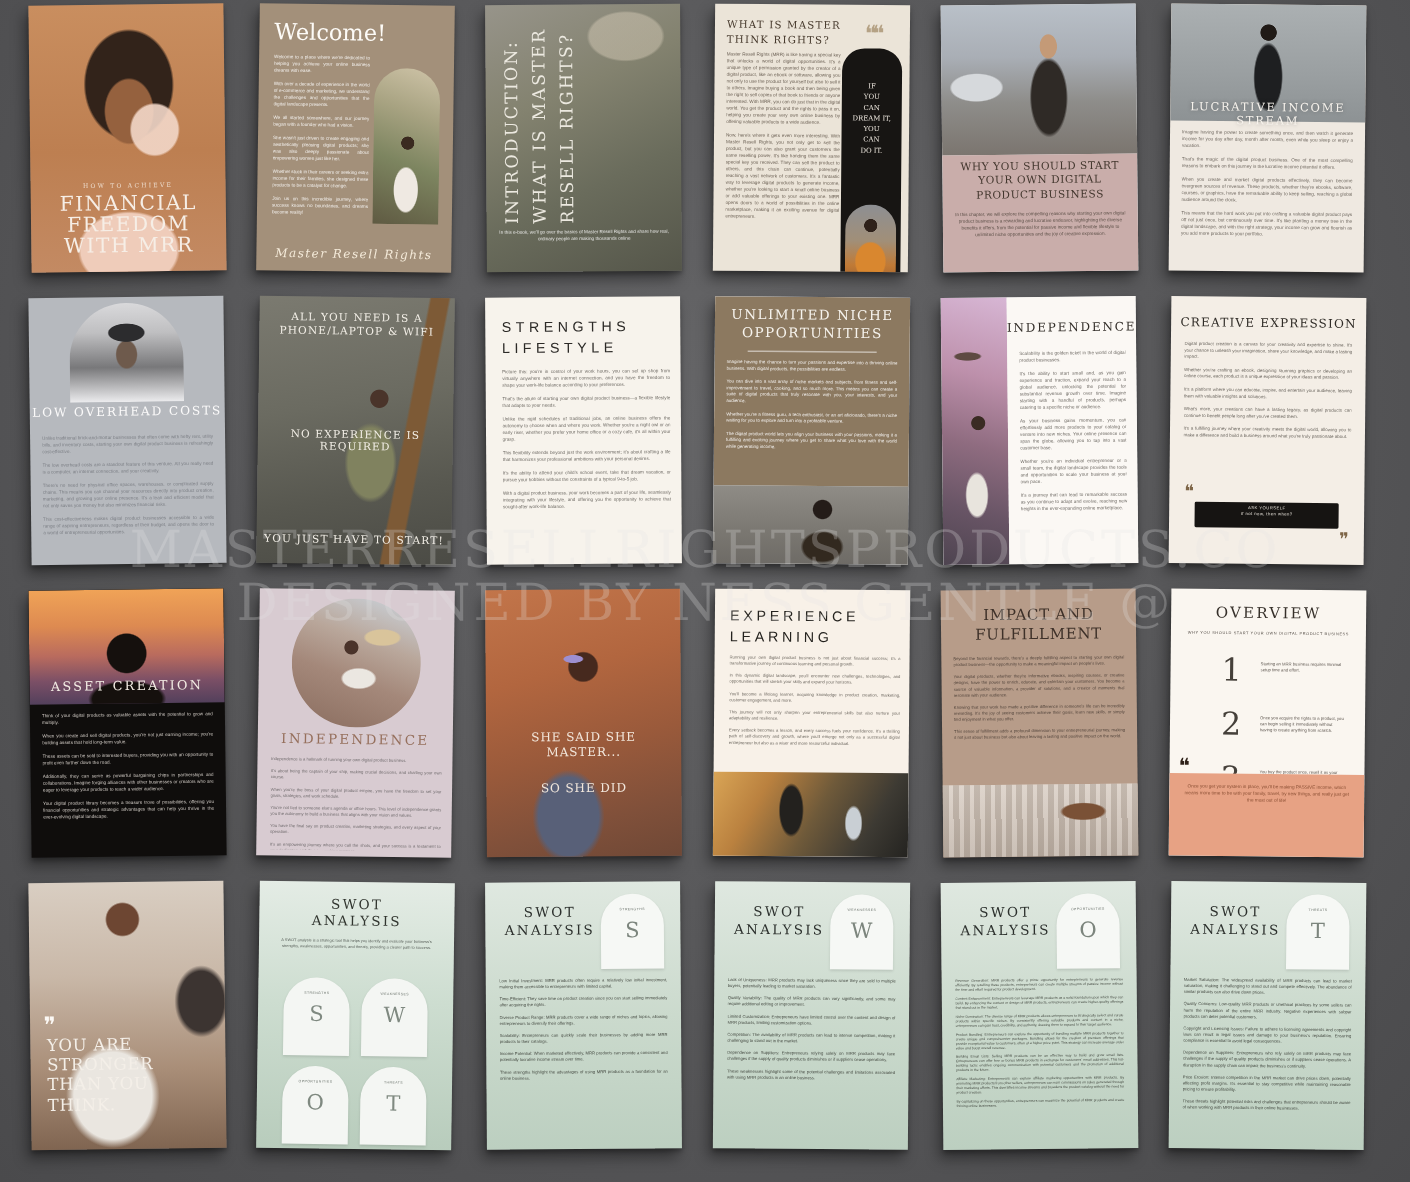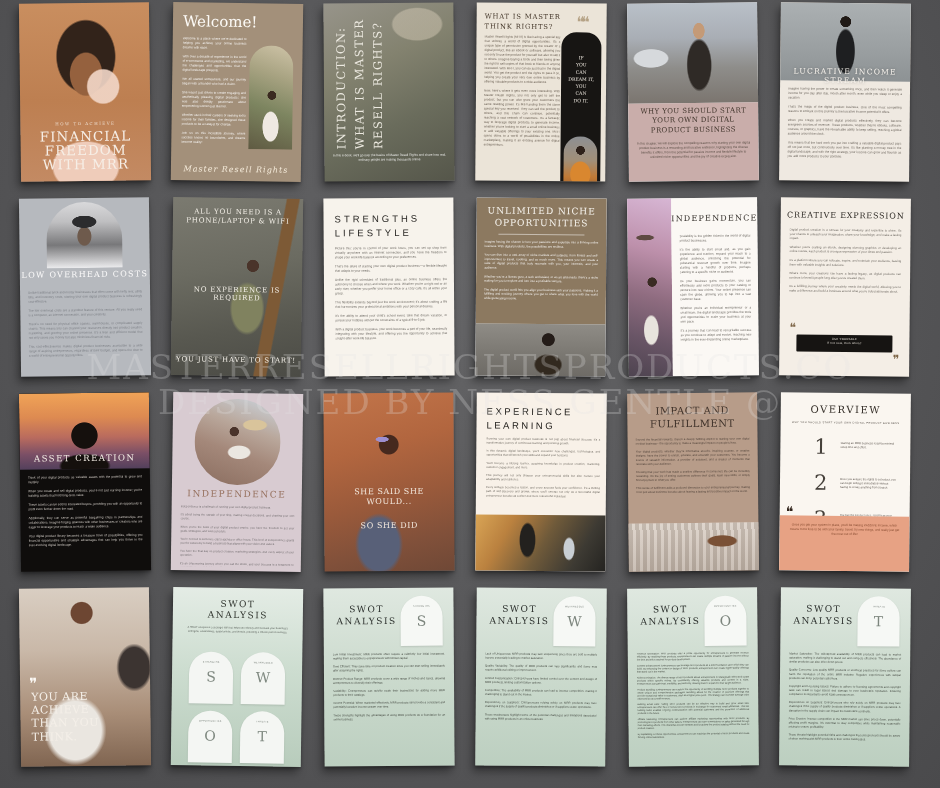--- a/index.html
+++ b/index.html
@@ -450,21 +450,21 @@
 You're not tied to someone else's agenda or office hours. This level of independence grants you the autonomy to build a business that aligns with your vision and values.
 
 You have the final say on product creation, marketing strategies, and every aspect of your operation.
 
 It's an empowering journey where you call the shots, and your success is a testament to your dedication and decision-making prowess.</div>
       </div>
   </div>
 
   <div class="page p14">
     <div class="t1 serif pre">SHE SAID SHE
-WOULD...</div>
+MASTER...</div>
     <div class="t2 serif">SO SHE DID</div>
   </div>
 
   <div class="page p15">
     <div class="ttl pre">EXPERIENCE
 LEARNING</div>
     <div class="tw body">
         <div class="tiny f56 just">Running your own digital product business is not just about financial success; it's a transformative journey of continuous learning and personal growth.
 
 In this dynamic digital landscape, you'll encounter new challenges, technologies, and opportunities that will stretch your skills and expand your horizons.
@@ -513,21 +513,21 @@
     <div class="coral"></div>
     <div class="oq">❝</div>
     <div class="tw quote">
         <div class="tiny f62 ctr">Once you get your system in place, you'll be making PASSIVE income, which means more time to be with your family, travel, try new things, and really just get the most out of life!</div>
       </div>
   </div>
 
   <div class="page p18">
     <div class="qm">❞</div>
     <div class="txt serif pre">YOU ARE
-ACHIEVE
+STRONGER
 THAN YOU
 THINK.</div>
   </div>
 
   <div class="page p19">
     <div class="ttl serif pre">SWOT
 ANALYSIS</div>
     <div class="tw intro">
         <div class="tiny f52 ctr">A SWOT analysis is a strategic tool that helps you identify and evaluate your business's strengths, weaknesses, opportunities, and threats, providing a clearer path to success.</div>
       </div>

